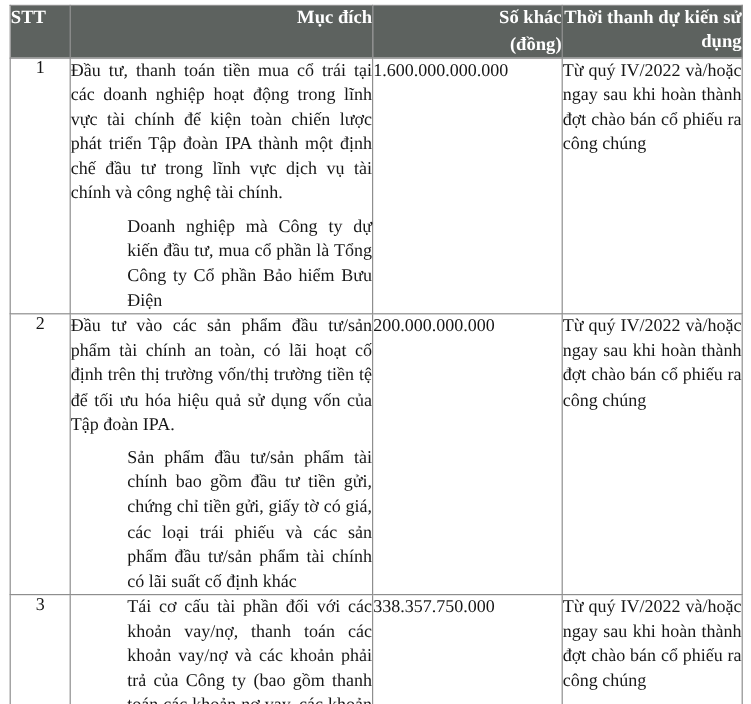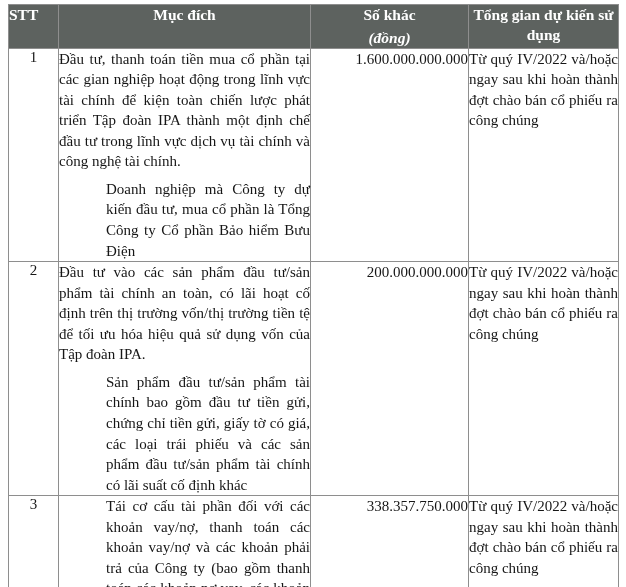--- a/index.html
+++ b/index.html
@@ -40,30 +40,29 @@
 
   
   thead th {
     background: #5d625f;
     color: #ffffff;
     font-weight: bold;
     font-size: 15.5px;
     line-height: 1.28;
     padding: 7px 6px 9px 6px;
     border: 1px solid #5d625f;
-    text-align: center;
+    text-align: right;
     vertical-align: top;
   }
   th.col-stt {
     text-align: left;
     padding-left: 12px;
   }
   th .sub-unit {
     display: block;
-    font-style: italic;
     font-weight: bold;
     margin-top: 3px;
   }
 
   
   .col-stt    { width: 50px; }
   .col-muc    { width: 252px; }
   .col-sotien { width: 158px; }
   .col-thoi   { width: 150px; }
 
@@ -85,21 +84,21 @@
     margin: 0;
   }
   td.cell-muc p + p {
     margin-top: 7px;
   }
   td.cell-muc p:last-child {
     text-align-last: left;
     margin-left: 47px;
   }
   td.cell-sotien {
-    text-align: right;
+    text-align: left;
     font-size: 15px;
     line-height: 1.37;
     padding: 5px 10px 0 4px;
     white-space: nowrap;
   }
   td.cell-thoi {
     text-align: justify;
     text-justify: inter-word;
     font-size: 15px;
     line-height: 1.37;
@@ -143,28 +142,28 @@
       <col class="col-thoi">
     </colgroup>
     <thead>
       <tr>
         <th class="col-stt">STT</th>
         <th>Mục đích</th>
         <th>
           <span>Số khác</span>
           <span class="sub-unit">(đồng)</span>
         </th>
-        <th>Tổng gian dự kiến sử dụng</th>
+        <th>Thời thanh dự kiến sử dụng</th>
       </tr>
     </thead>
     <tbody>
       <tr>
         <td class="cell-stt">1</td>
         <td class="cell-muc">
-          <p>Đầu tư, thanh toán tiền mua cổ phần tại các gian nghiệp hoạt động trong lĩnh vực tài chính để kiện toàn chiến lược phát triển Tập đoàn IPA thành một định chế đầu tư trong lĩnh vực dịch vụ tài chính và công nghệ tài chính.</p>
+          <p>Đầu tư, thanh toán tiền mua cổ trái tại các doanh nghiệp hoạt động trong lĩnh vực tài chính để kiện toàn chiến lược phát triển Tập đoàn IPA thành một định chế đầu tư trong lĩnh vực dịch vụ tài chính và công nghệ tài chính.</p>
           <p>Doanh nghiệp mà Công ty dự kiến đầu tư, mua cổ phần là Tổng Công ty Cổ phần Bảo hiểm Bưu Điện</p>
         </td>
         <td class="cell-sotien">1.600.000.000.000</td>
         <td class="cell-thoi">
           <p>Từ quý IV/2022 và/hoặc ngay sau khi hoàn thành đợt chào bán cổ phiếu ra công chúng</p>
         </td>
       </tr>
       <tr>
         <td class="cell-stt">2</td>
         <td class="cell-muc">

